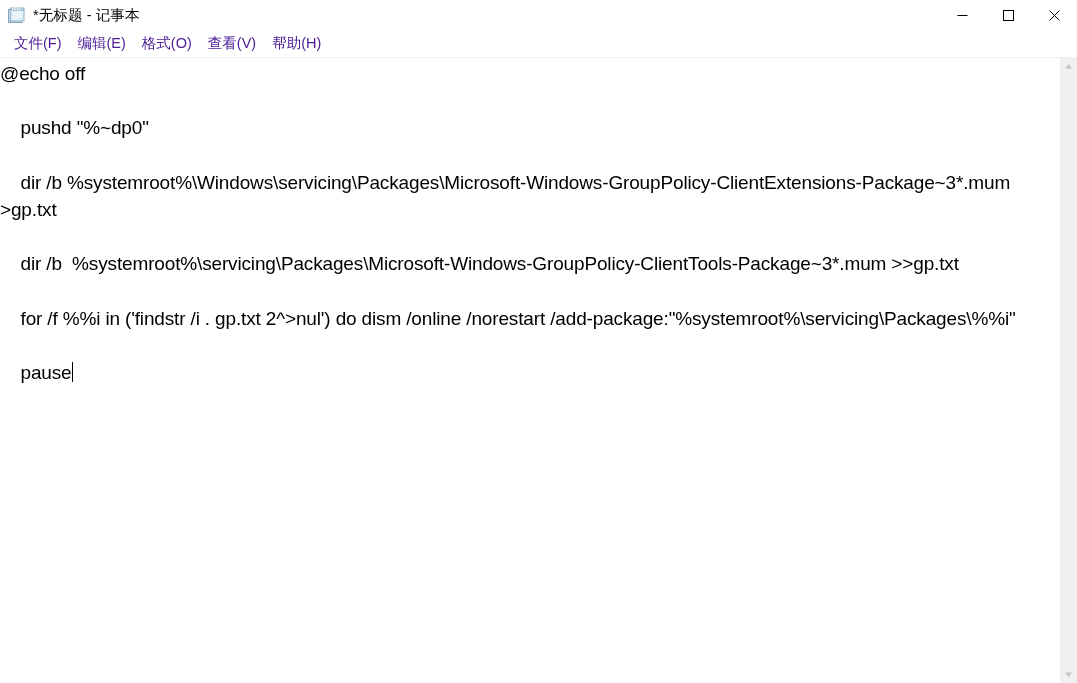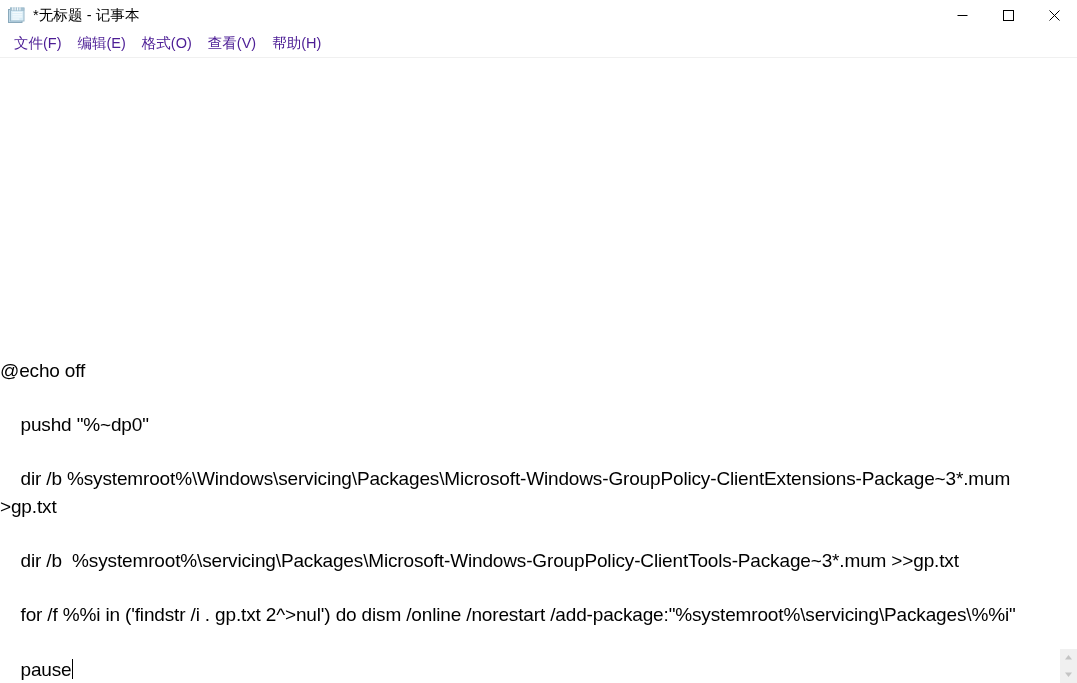--- a/index.html
+++ b/index.html
@@ -84,21 +84,20 @@
     line-height: 1;
   }
 
   
   .editor-wrap {
     flex: 1 1 auto;
     display: flex;
     position: relative;
     min-height: 0;
     background: #ffffff;
-    align-items: flex-end;
   }
   .editor {
     flex: 1 1 auto;
     padding: 2px 0 0 0;
     font-family: "Liberation Sans", sans-serif;
     font-size: 19px;
     line-height: 27.2px;
     color: #000000;
     overflow: hidden;
     white-space: pre-wrap;

